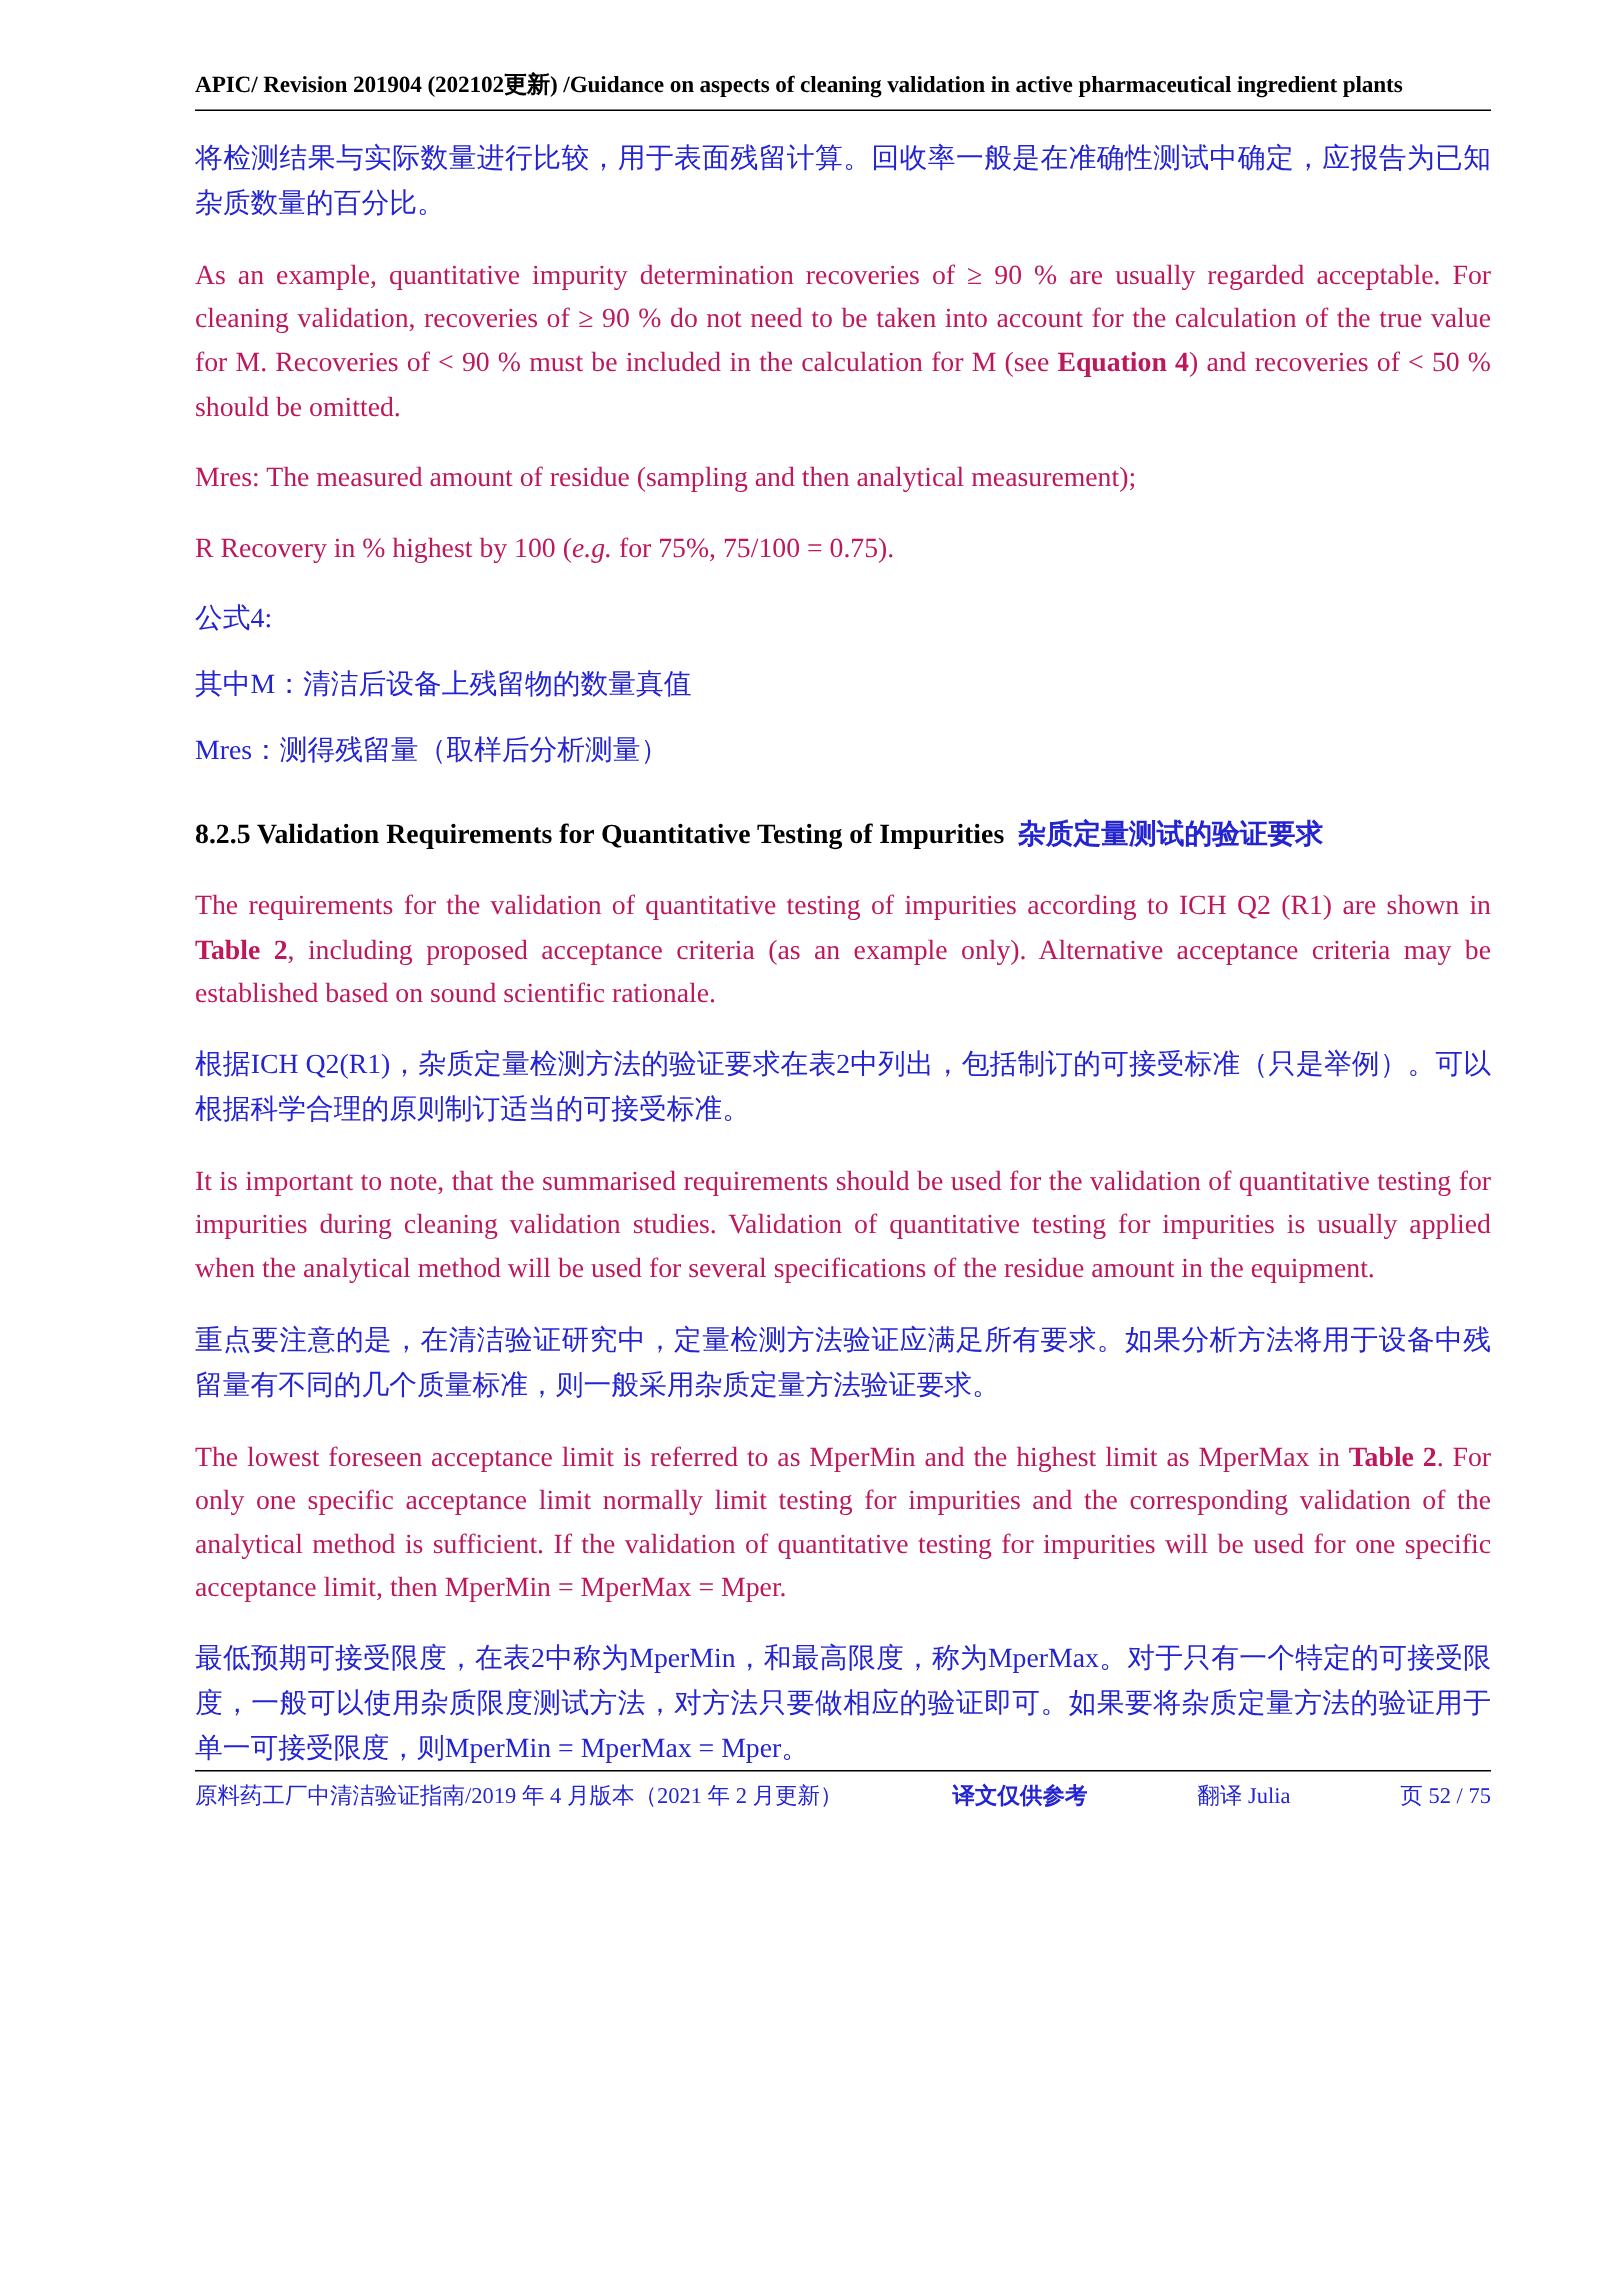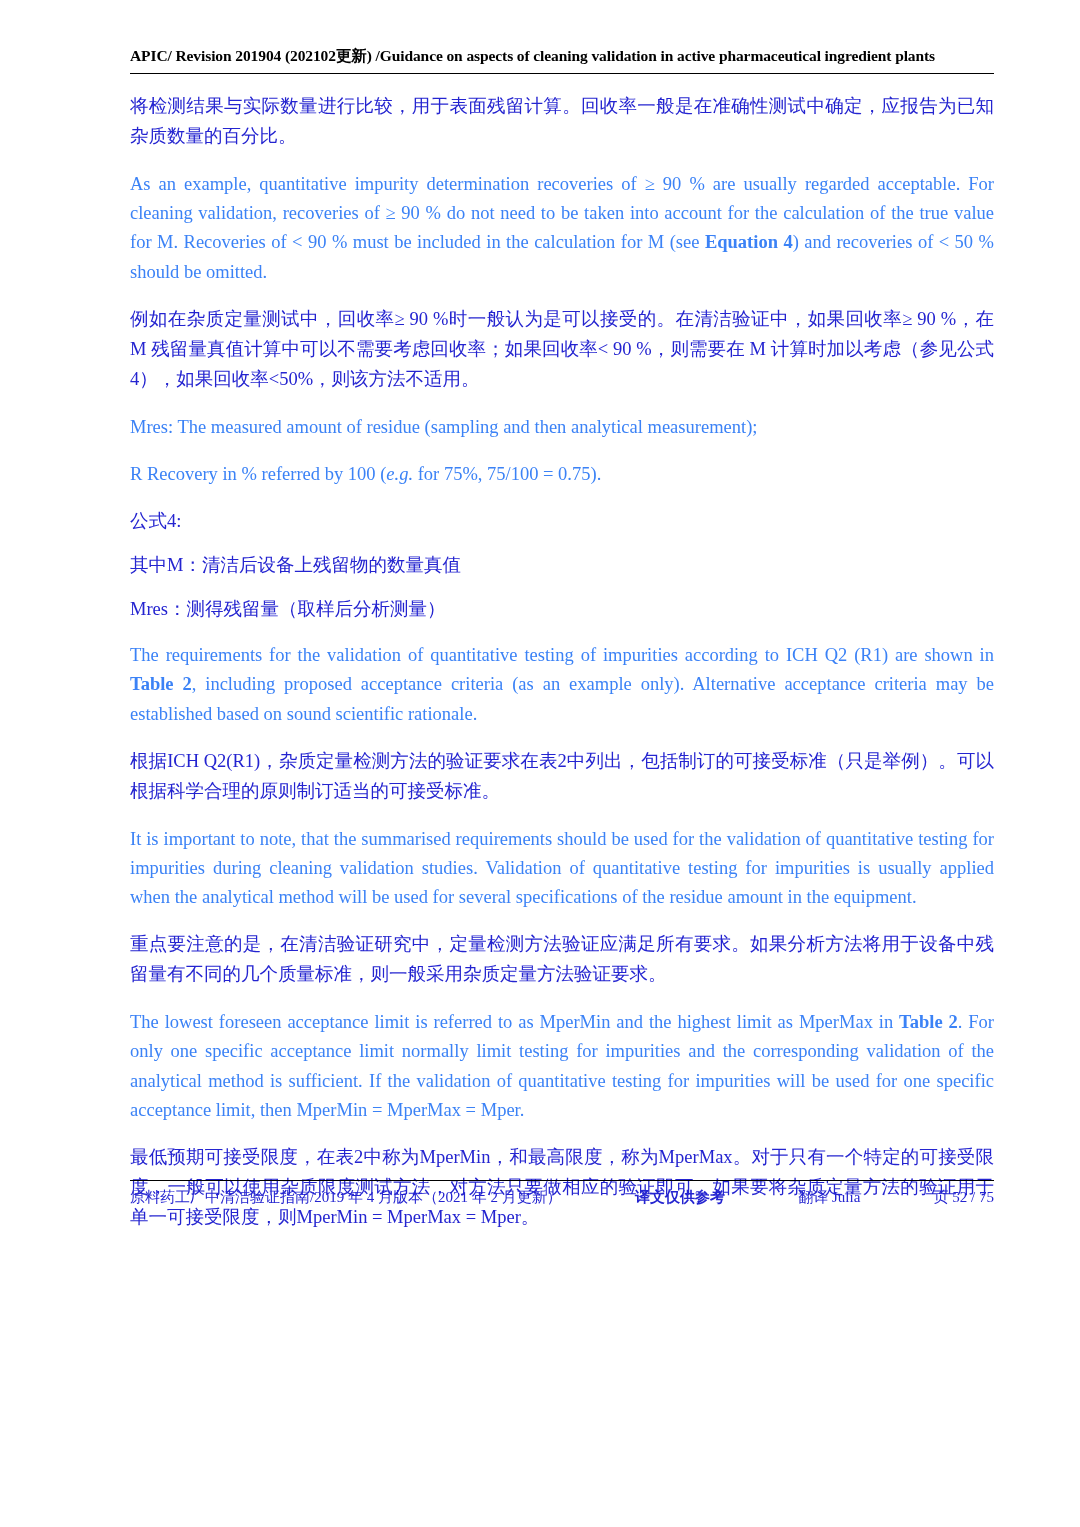--- a/index.html
+++ b/index.html
@@ -36,21 +36,21 @@
     margin: 16px 0 18px 0;
     text-align: justify;
   }
   .cn {
     color: #2424d0;
     font-family: "Liberation Serif", serif;
     font-size: 18.5px;
     line-height: 1.62;
   }
   .en {
-    color: #3b82f6;
+    color: #be185d;
   }
   b, .bold { font-weight: bold; }
   .eq-block {
     margin: 30px 0 34px 0;
     display: flex;
     align-items: center;
     gap: 0px;
     padding-left: 42px;
   }
   .eq-label {
@@ -124,30 +124,30 @@
 <div class="page">
 
   <div class="header">APIC/ Revision 201904 (202102更新) /Guidance on aspects of cleaning validation in active pharmaceutical ingredient plants</div>
 
   <div class="content">
 
     <p class="cn">将检测结果与实际数量进行比较，用于表面残留计算。回收率一般是在准确性测试中确定，应报告为已知杂质数量的百分比。</p>
 
     <p class="en"><span>As an example, quantitative impurity determination recoveries of ≥ 90 % are usually regarded acceptable. For cleaning validation, recoveries of ≥ 90 % do not need to be taken into account for the calculation of the true value for M. Recoveries of &lt; 90 % must be included in the calculation for M (see </span><b>Equation 4</b><span>) and recoveries of &lt; 50 % should be omitted.</span></p>
 
-    <p class="cn">例如在杂质定量测试中，回收率≥ 90 %时一般认为是可以接受的。在清洁验证中，如果回收率≥ 90 %，在 M 残留量真值计算中可以不需要考虑回收率；如果回收率&lt; 90 %，则需要在 M 计算时加以考虑（参见公式 4），如果回收率&lt;50%，则该方法不适用。</p>
 
 
     <p class="en">Mres: The measured amount of residue (sampling and then analytical measurement);</p>
-    <p class="en"><span>R Recovery in % referred by 100 (</span><i>e.g.</i><span> for 75%, 75/100 = 0.75).</span></p>
+    <p class="en"><span>R Recovery in % highest by 100 (</span><i>e.g.</i><span> for 75%, 75/100 = 0.75).</span></p>
 
     <p class="cn cnline">公式4:</p>
     <p class="cn cnline">其中M：清洁后设备上残留物的数量真值</p>
     <p class="cn cnline">Mres：测得残留量（取样后分析测量）</p>
 
+    <div class="section-head"><span>8.2.5 Validation Requirements for Quantitative Testing of Impurities</span>&nbsp; <span class="cn-inline">杂质定量测试的验证要求</span></div>
 
     <p class="en"><span>The requirements for the validation of quantitative testing of impurities according to ICH Q2 (R1) are shown in </span><b>Table 2</b><span>, including proposed acceptance criteria (as an example only). Alternative acceptance criteria may be established based on sound scientific rationale.</span></p>
 
     <p class="cn">根据ICH Q2(R1)，杂质定量检测方法的验证要求在表2中列出，包括制订的可接受标准（只是举例）。可以根据科学合理的原则制订适当的可接受标准。</p>
 
     <p class="en">It is important to note, that the summarised requirements should be used for the validation of quantitative testing for impurities during cleaning validation studies. Validation of quantitative testing for impurities is usually applied when the analytical method will be used for several specifications of the residue amount in the equipment.</p>
 
     <p class="cn">重点要注意的是，在清洁验证研究中，定量检测方法验证应满足所有要求。如果分析方法将用于设备中残留量有不同的几个质量标准，则一般采用杂质定量方法验证要求。</p>
 
     <p class="en"><span>The lowest foreseen acceptance limit is referred to as MperMin and the highest limit as MperMax in </span><b>Table 2</b><span>. For only one specific acceptance limit normally limit testing for impurities and the corresponding validation of the analytical method is sufficient. If the validation of quantitative testing for impurities will be used for one specific acceptance limit, then MperMin = MperMax = Mper.</span></p>

